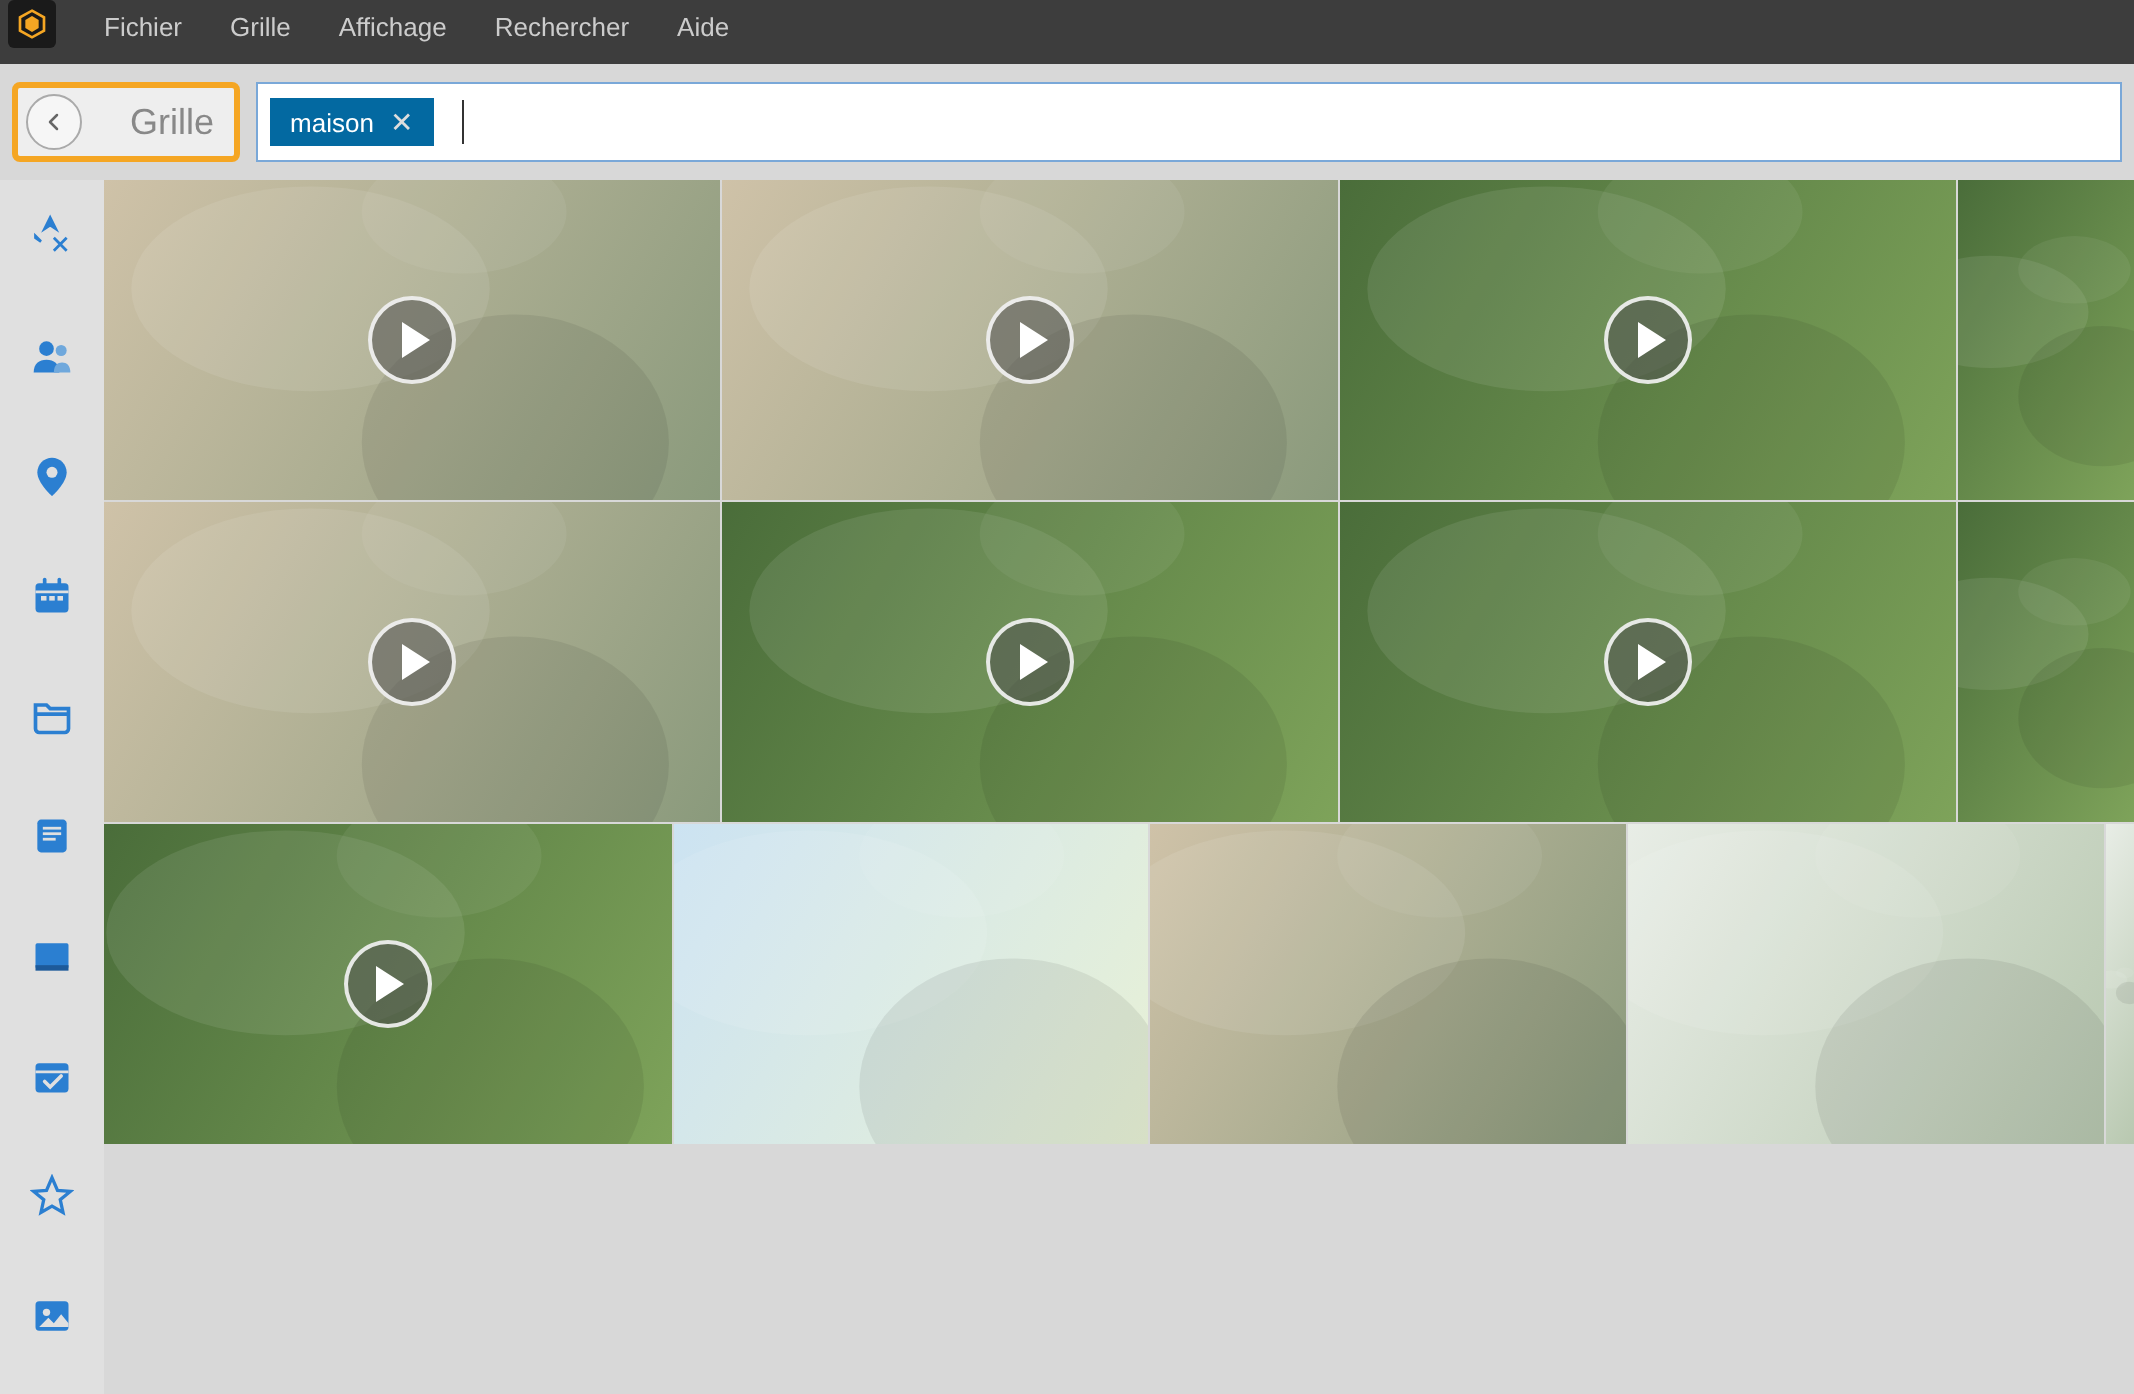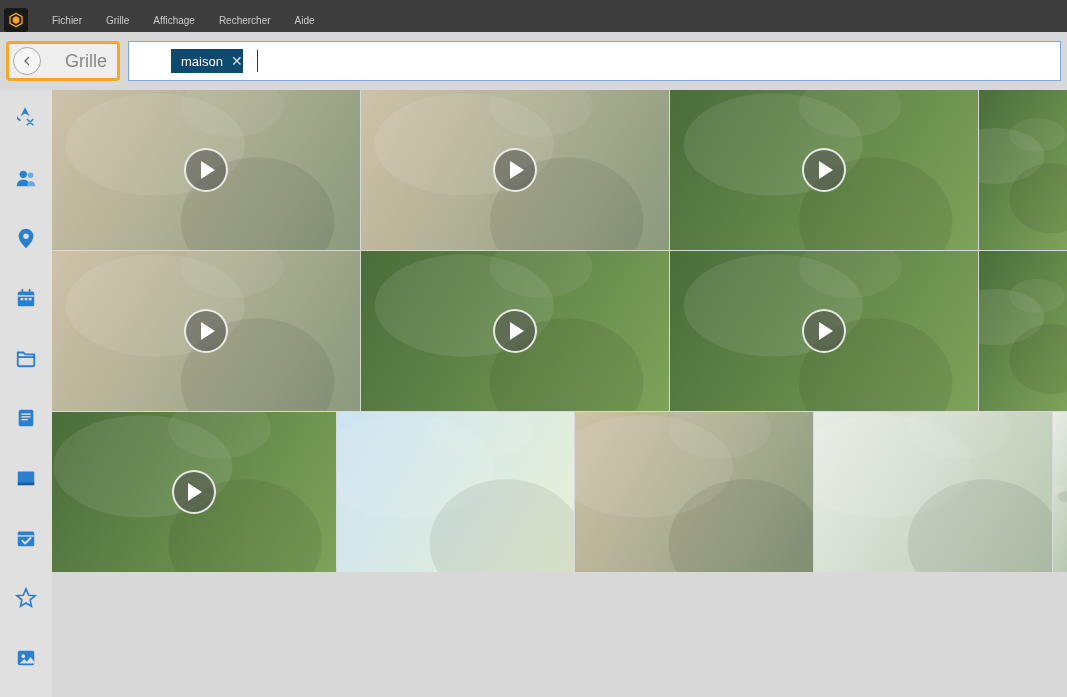--- a/index.html
+++ b/index.html
@@ -9,25 +9,25 @@
   width: 1067px;
   height: 697px;
   overflow: hidden;
 }
 
 
 .menubar {
   height: 32px;
   background: #3d3d3d;
   display: flex;
-  align-items: flex-end;
+  align-items: flex-start;
   padding: 0 4px;
   gap: 0;
   color: #ccc;
-  font-size: 10px;
+  font-size: 13px;
 }
 .app-logo {
   width: 24px; height: 24px;
   background: #1a1a1a;
   border-radius: 3px;
   margin-right: 12px;
   display: flex; align-items: center; justify-content: center;
 }
 .app-logo svg { width: 16px; height: 16px; }
 .menubar .menu-item {
@@ -72,29 +72,28 @@
 .searchbar {
   flex: 1;
   height: 40px;
   background: #fff;
   border: 1px solid #7aa8d8;
   display: flex;
   align-items: center;
   padding: 0 6px;
 }
 .tag-chip {
-  background: #0c4a6e;
+  background: #0369a1;
   color: #fff;
   height: 24px;
-  padding: 0 0 0 10px;
+  padding: 0 10px 0 10px;
   display: flex;
   align-items: center;
   font-size: 13px;
   gap: 8px;
-  margin-left: 36px;
 }
 .tag-chip .x { color: #ddd; font-size: 14px; cursor: pointer; }
 .searchbar .cursor-line {
   width: 1px; height: 22px; background: #333; margin-left: 14px;
   animation: blink 1s step-end infinite;
 }
 @keyframes blink { 50% { opacity: 0; } }
 
 
 .main {

